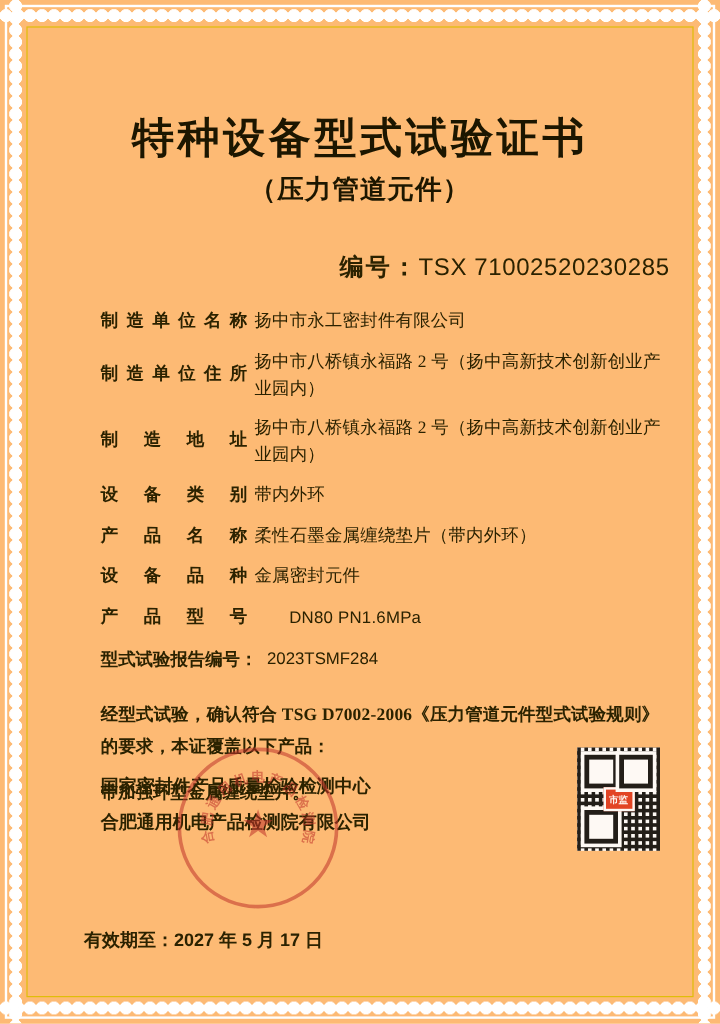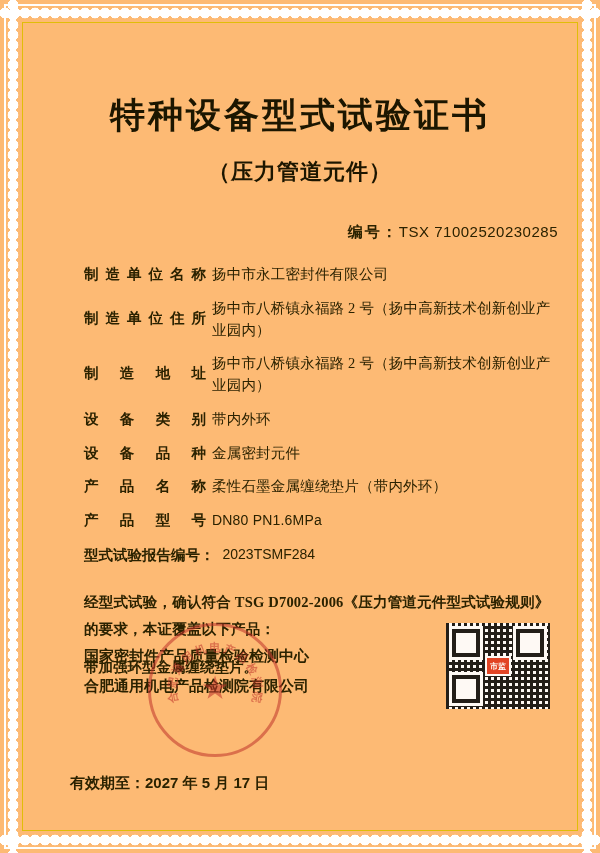--- a/index.html
+++ b/index.html
@@ -85,27 +85,27 @@
     letter-spacing: 3px;
     margin-top: 58px;
     color: #1c1600;
     font-family: "Liberation Serif", "DejaVu Serif", serif;
   }
   .subtitle {
     text-align: center;
     font-size: 22px;
     font-weight: bold;
     letter-spacing: 1px;
-    margin-top: 18px;
+    margin-top: 4px;
     color: #1c1600;
   }
 
   .serial {
     text-align: right;
-    font-size: 15px;
+    font-size: 20px;
     margin-top: 36px;
     padding-right: 8px;
     letter-spacing: 0.5px;
     font-weight: bold;
   }
   .serial .serial-label { letter-spacing: 2px; }
   .serial .serial-value { font-family: "Liberation Sans", sans-serif; font-weight: normal; }
 
   .fields {
     margin-top: 22px;
@@ -131,20 +131,21 @@
   }
   .field-value {
     font-size: 14.5px;
     line-height: 1.5;
     flex: 1 1 auto;
     letter-spacing: 0.2px;
   }
   .field-value.mono {
     font-family: "Liberation Sans", sans-serif;
     font-size: 14px;
+    margin-left: 29px;
   }
   .field-row.two-line .field-label {
     padding-top: 10px;
   }
 
   .report-row {
     display: flex;
     align-items: flex-start;
     margin-top: 14px;
     margin-bottom: 4px;
@@ -183,21 +184,21 @@
     bottom: 118px;
     font-size: 15px;
     font-weight: bold;
     line-height: 2.0;
   }
 
   .qr {
     position: absolute;
     right: 16px;
     bottom: 110px;
-    width: 104px;
+    width: 69px;
     height: 86px;
     background-color: #ffffff;
     background-image:
       repeating-linear-gradient(90deg, #111 0 3px, transparent 3px 6px),
       repeating-linear-gradient(0deg, #111 0 3px, transparent 3px 6px);
     background-size: 6px 6px, 6px 6px;
     opacity: 0.92;
   }
   .qr::before {
     content: "";
@@ -342,27 +343,27 @@
         <div class="field-label">制造地址</div>
         <div class="field-value">扬中市八桥镇永福路 2 号（扬中高新技术创新创业产业园内）</div>
       </div>
 
       <div class="field-row">
         <div class="field-label">设备类别</div>
         <div class="field-value">带内外环</div>
       </div>
 
       <div class="field-row">
+        <div class="field-label">产品名称</div>
+        <div class="field-value">柔性石墨金属缠绕垫片（带内外环）</div>
+      </div>
+
+      <div class="field-row">
         <div class="field-label">设备品种</div>
         <div class="field-value">金属密封元件</div>
-      </div>
-
-      <div class="field-row">
-        <div class="field-label">产品名称</div>
-        <div class="field-value">柔性石墨金属缠绕垫片（带内外环）</div>
       </div>
 
       <div class="field-row">
         <div class="field-label">产品型号</div>
         <div class="field-value mono">DN80 PN1.6MPa</div>
       </div>
 
       <div class="report-row">
         <div class="report-label">型式试验报告编号：</div>
         <div class="report-value">2023TSMF284</div>

